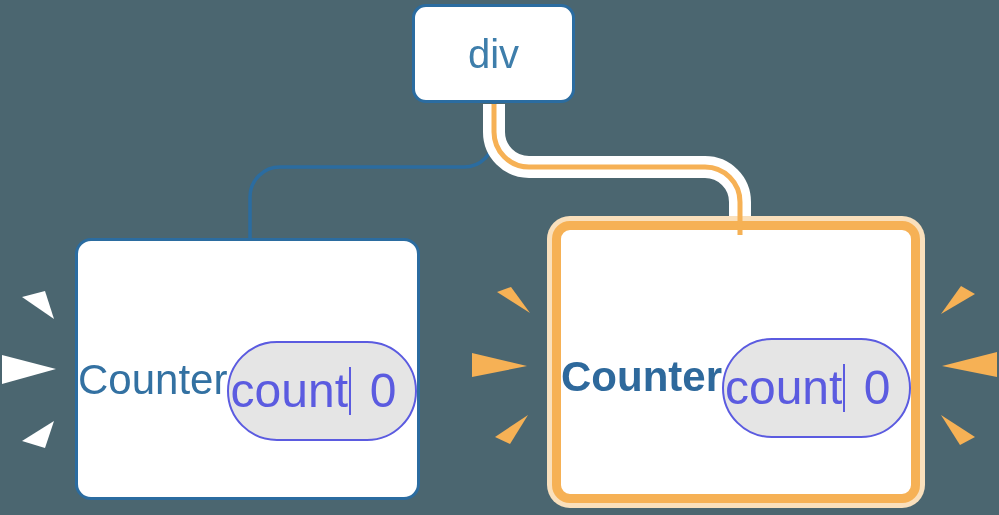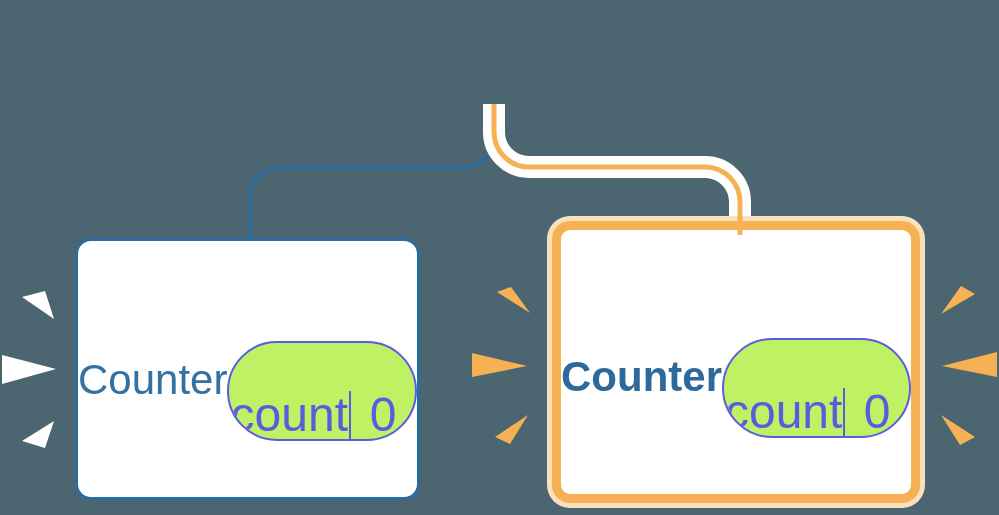--- a/index.html
+++ b/index.html
@@ -78,43 +78,46 @@
     margin:0 0 23px 0;
   }
   .card-left .card-title{color:var(--title-left);font-weight:400;}
   .card-right .card-title{color:var(--title-right);font-weight:700;}
 
   .pill{
     box-sizing:border-box;
     width:265px;height:100px;
     border:2.5px solid var(--indigo);
     border-radius:52px;
-    display:flex;align-items:flex-end;
+    display:flex;align-items:center;
     overflow:hidden;
-    background:#bef264;
+    background:#e5e5e5;
   }
   .pill-key{
     flex:0 0 64.5%;
     display:flex;align-items:center;justify-content:center;
     border-right:2.5px solid var(--indigo);
     color:var(--indigo);
     font-size:48px;line-height:1;
   }
   .pill-value{
     flex:1;
     display:flex;align-items:center;justify-content:center;
     color:var(--indigo);
     font-size:48px;line-height:1;
   }
 </style>
 </head>
 <body>
 
 <div class="canvas">
 
+  <div class="node-root">
+    <span class="root-label">div</span>
+  </div>
 
   <div class="card card-left">
     <div class="card-title">Counter</div>
     <div class="pill">
       <div class="pill-key">count</div>
       <div class="pill-value">0</div>
     </div>
   </div>
 
   <div class="card card-right">

